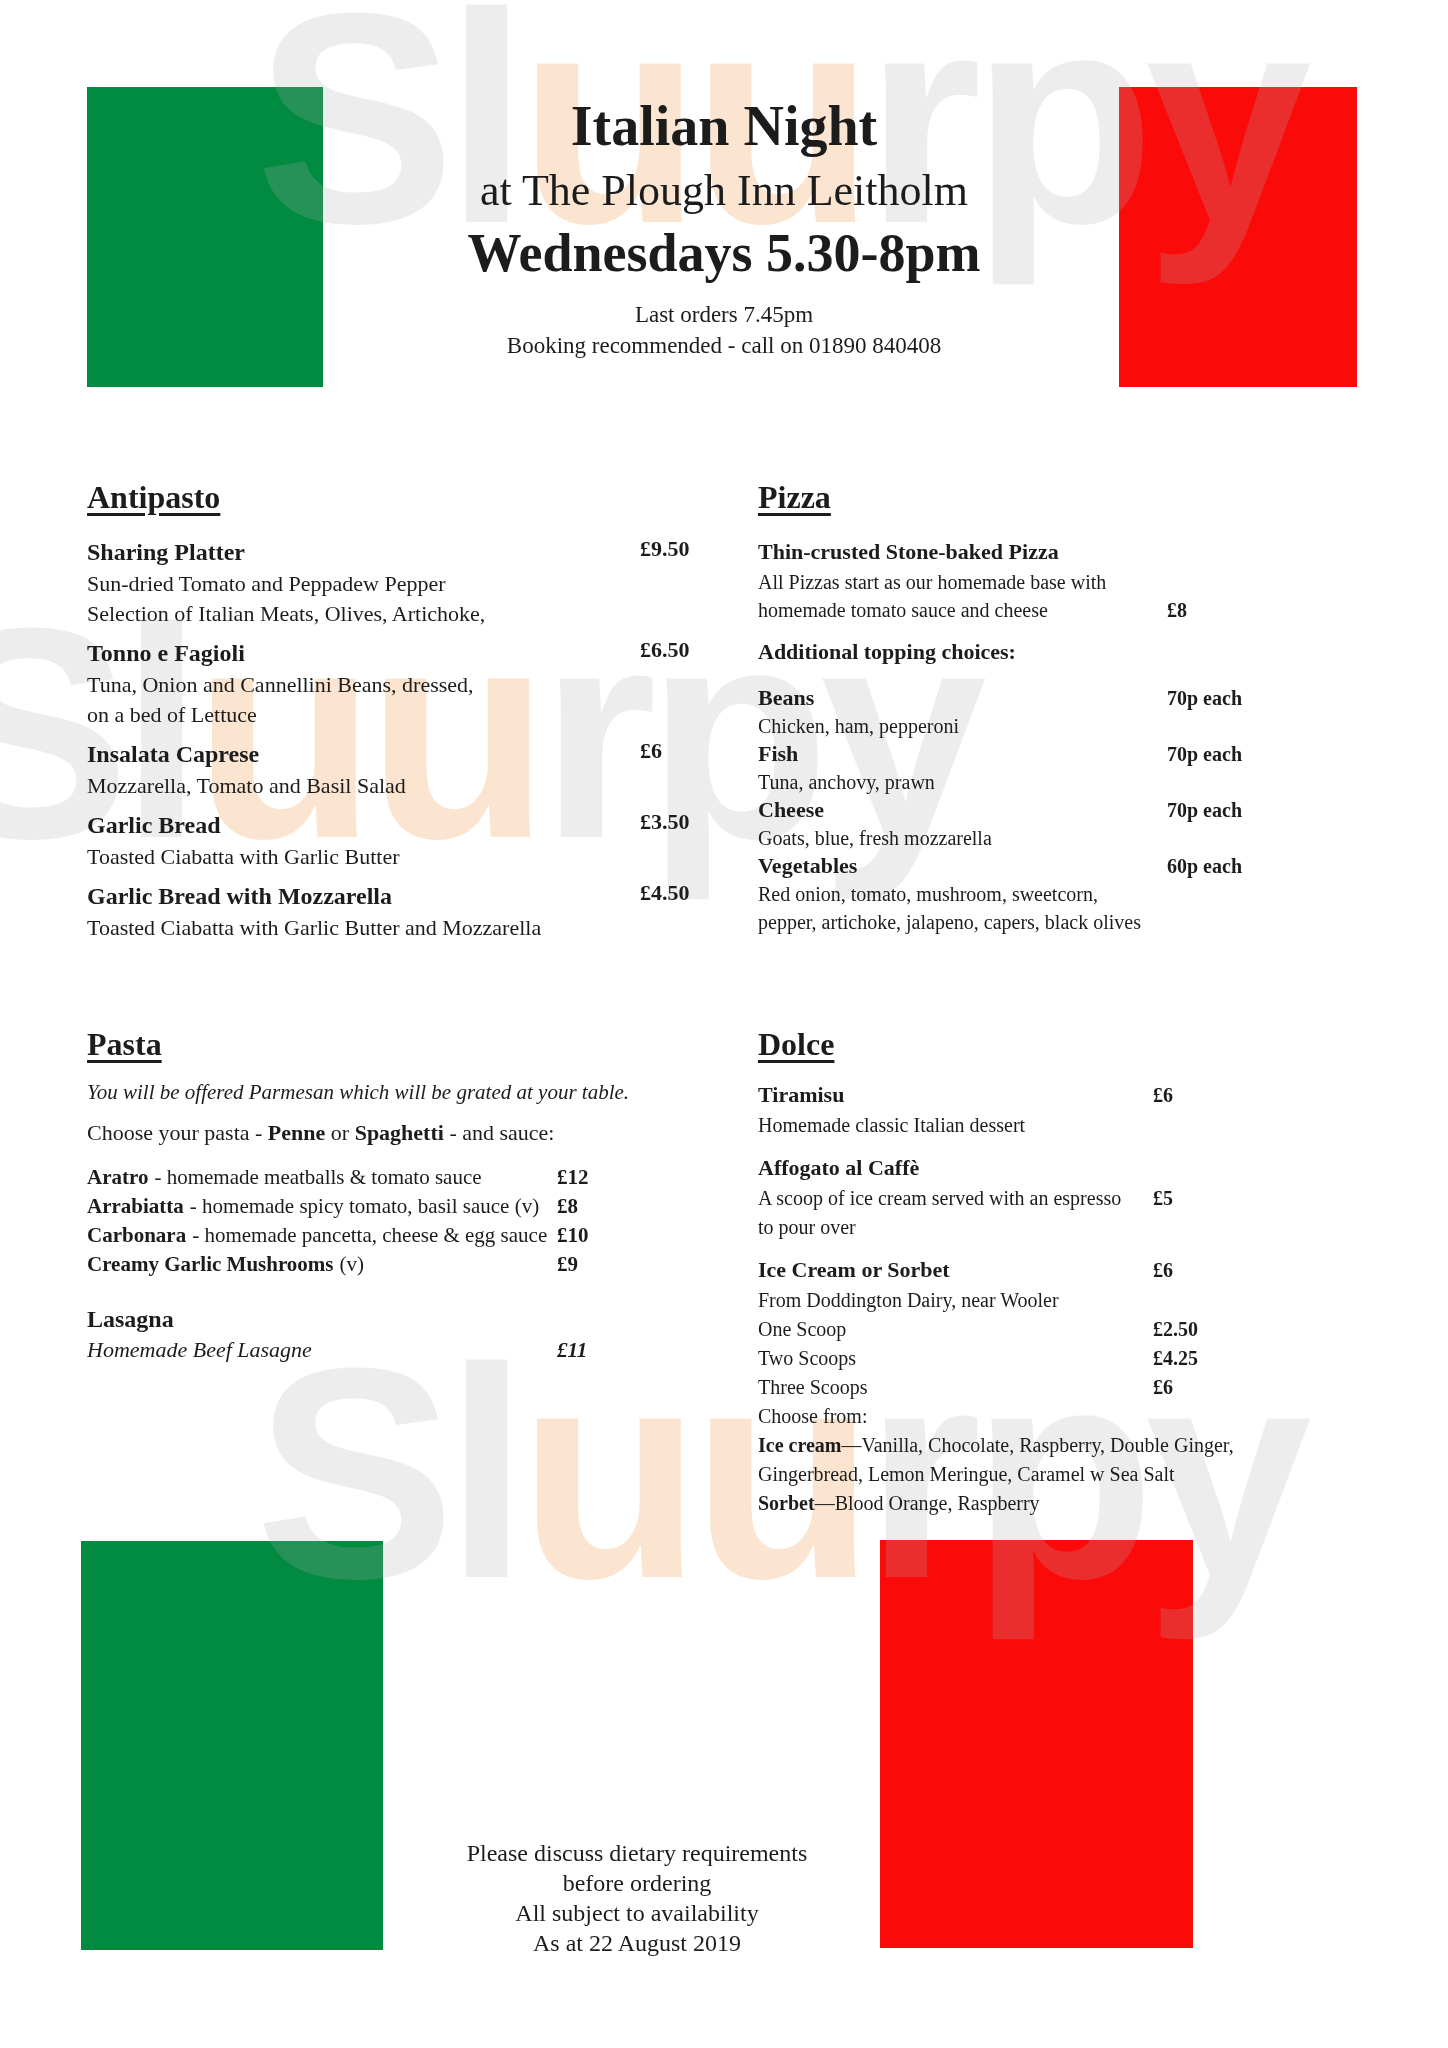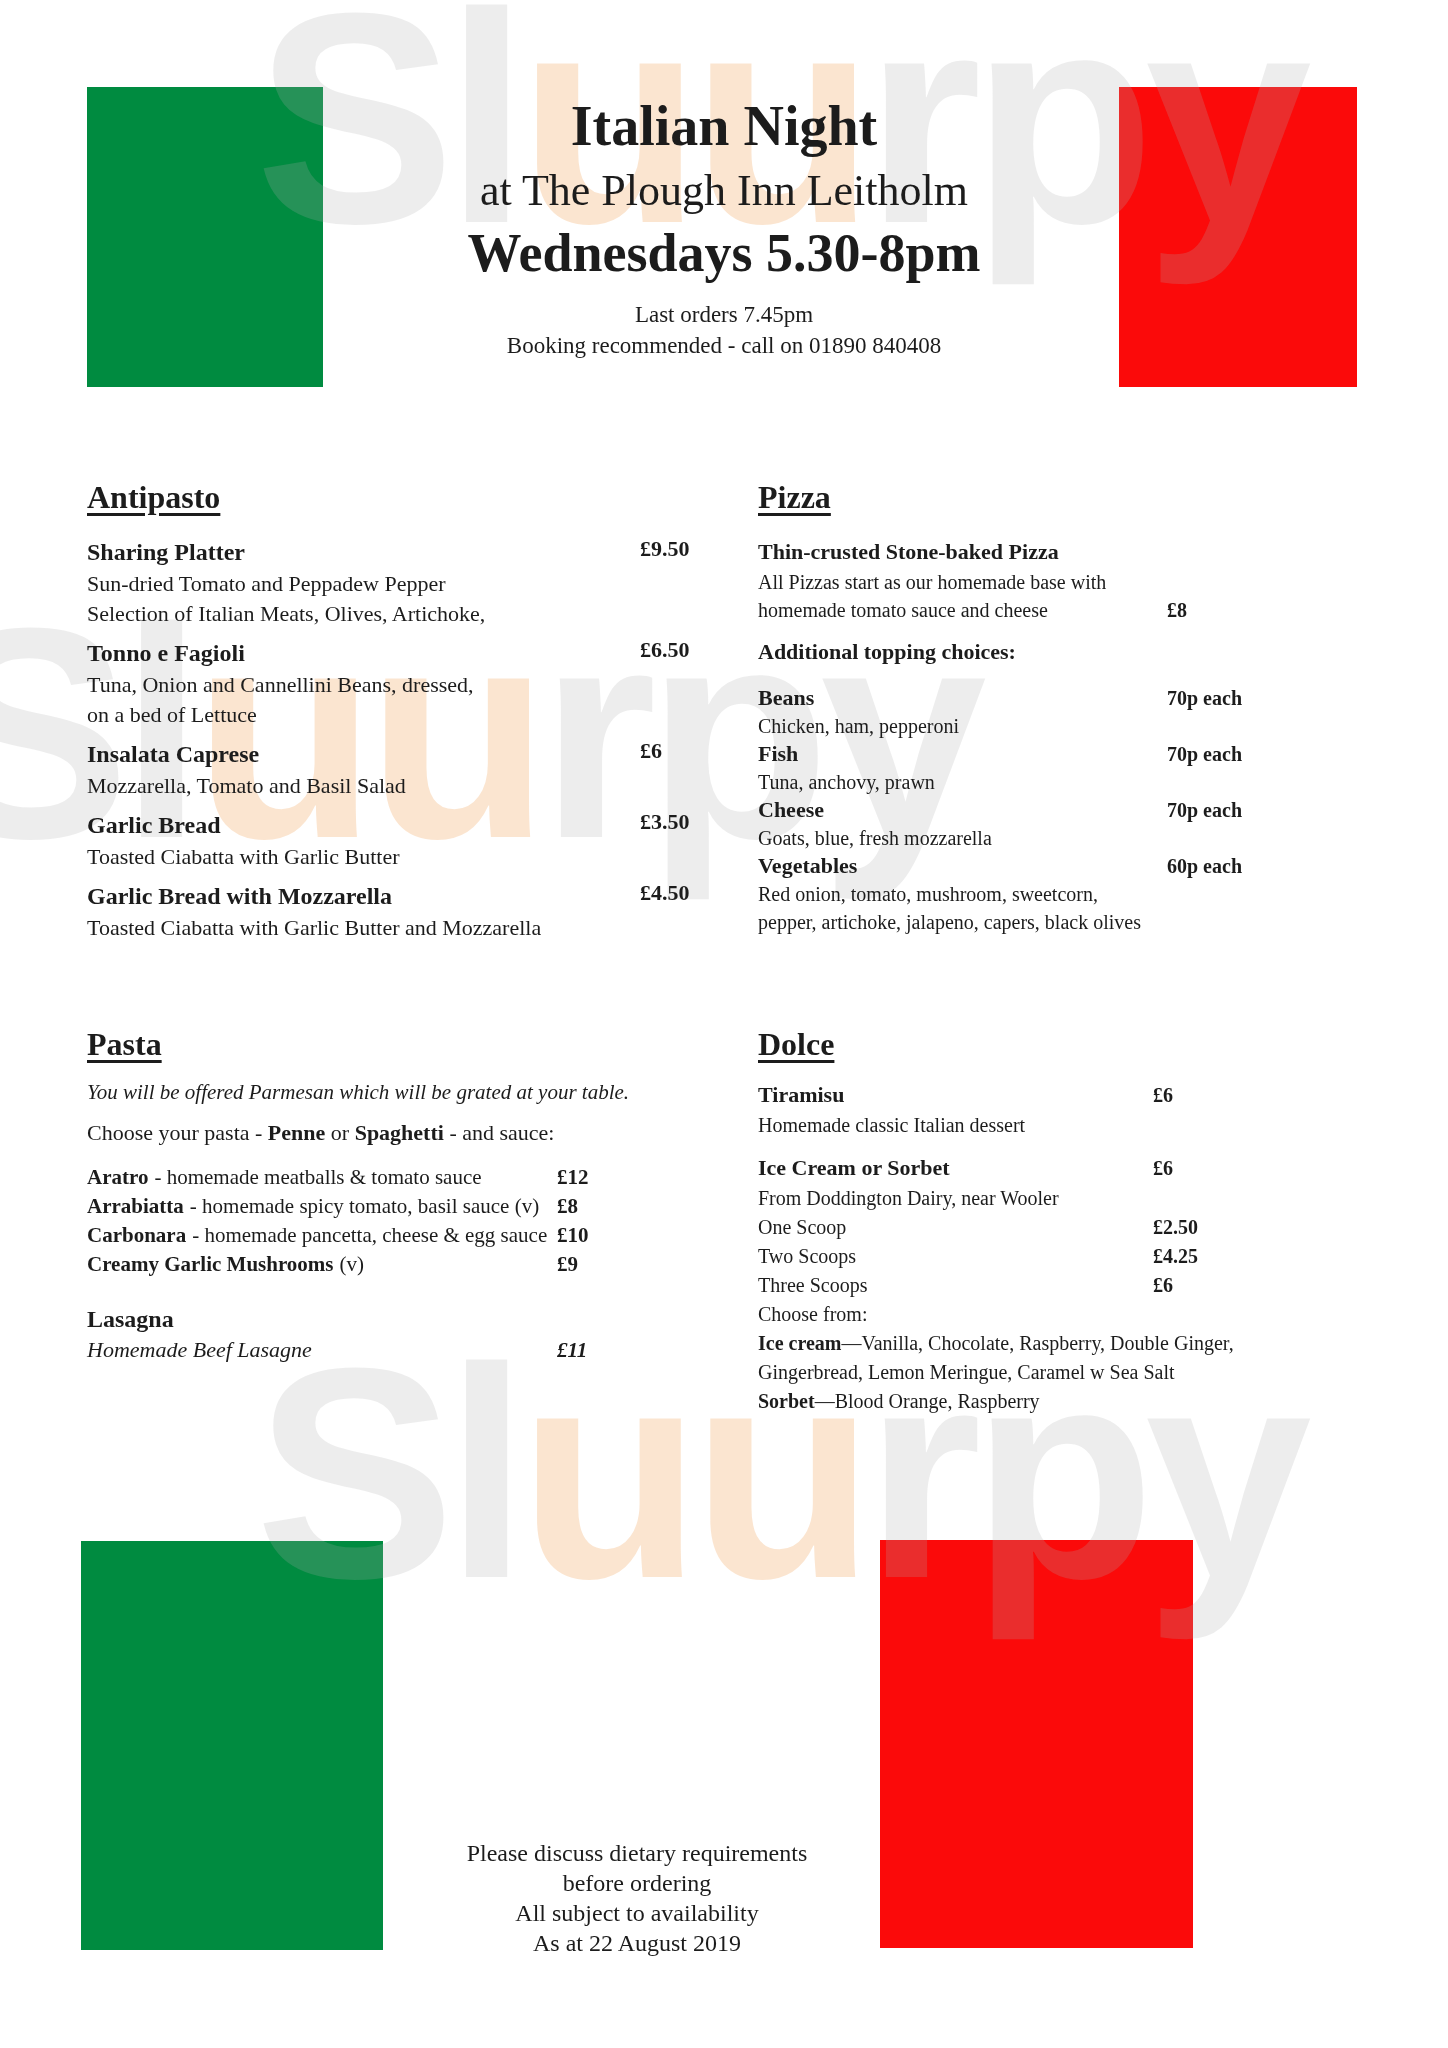--- a/index.html
+++ b/index.html
@@ -222,20 +222,28 @@
       <div class="sec-heading" style="margin-bottom:14px;">Dolce</div>
 
       <div class="d-item">
         <span class="row d-name">
           <span>Tiramisu</span>
           <span class="price-d">£6</span>
         </span>
         <span class="d-desc">Homemade classic Italian dessert</span>
       </div>
 
+      <div class="d-item">
+        <span class="d-name">Affogato al Caffè</span>
+        <span class="row d-desc">
+          <span>A scoop of ice cream served with an espresso</span>
+          <span class="price-d">£5</span>
+        </span>
+        <span class="d-desc">to pour over</span>
+      </div>
 
       <div>
         <span class="row d-name">
           <span>Ice Cream or Sorbet</span>
           <span class="price-d">£6</span>
         </span>
         <span class="d-desc">From Doddington Dairy, near Wooler</span>
 
         <div class="d-line">
           <span>One Scoop</span>

